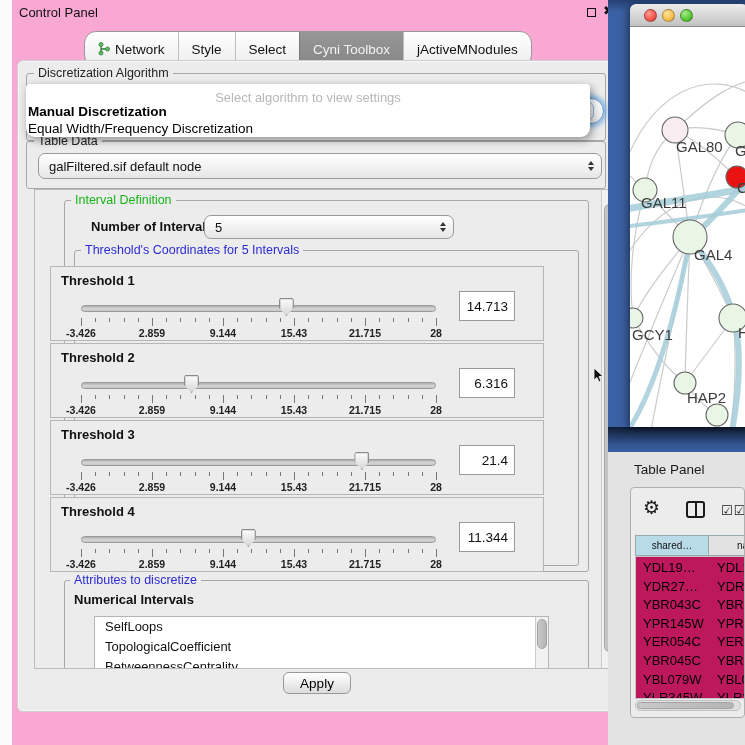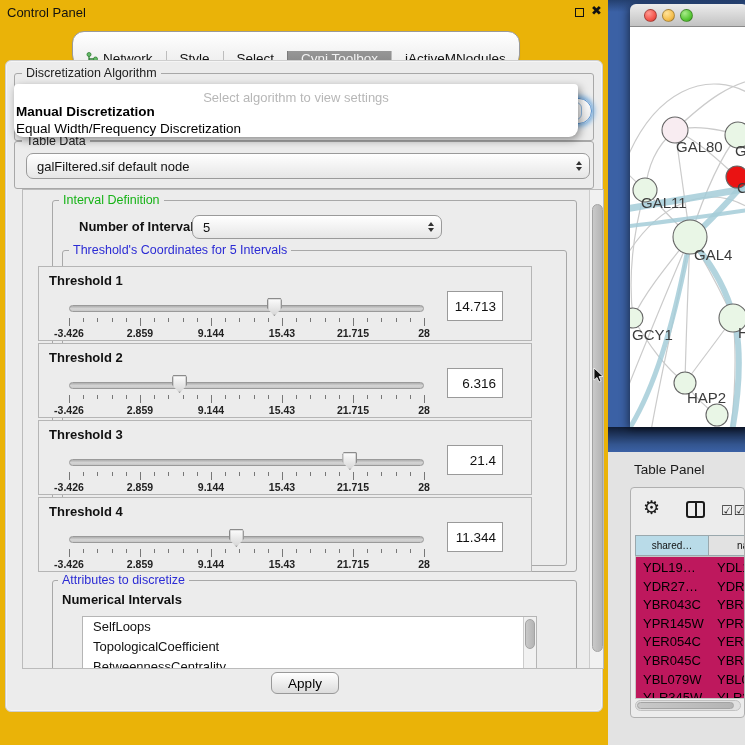--- a/index.html
+++ b/index.html
@@ -1,25 +1,25 @@
 <!DOCTYPE html>
 <html><head>
 <meta charset="utf-8">
 <style>
   html,body{margin:0;padding:0;}
   *{box-sizing:border-box;}
   .screen{position:relative;width:745px;height:745px;background:#fbfbfb;
     font-family:"Liberation Sans","DejaVu Sans",sans-serif;overflow:hidden;color:#111;}
   
-  .left-panel{position:absolute;left:0;top:0;width:608px;height:745px;background:#eab308;}
+  .left-panel{position:absolute;left:12px;top:0;width:608px;height:745px;background:#f9a8d4;}
   .titlebar-text{position:absolute;left:7px;top:5px;font-size:13px;color:#111;}
   .float-icon{position:absolute;left:575px;top:8px;width:9px;height:9px;border:1.5px solid #111;background:transparent;}
   .close-icon{position:absolute;left:591px;top:3px;font-size:13px;font-weight:bold;color:#111;}
   .tabgroup{position:absolute;display:flex;border:1px solid #9a9a9a;border-radius:12px;overflow:hidden;
-    background:linear-gradient(#ffffff,#ececec);box-shadow:0 1px 1px rgba(0,0,0,.15);height:36px;align-items:flex-end;}
+    background:linear-gradient(#ffffff,#ececec);box-shadow:0 1px 1px rgba(0,0,0,.15);height:36px;}
   .tab{display:flex;align-items:center;gap:5px;padding:0 13px;font-size:13.5px;color:#111;border-left:1px solid #bdbdbd;white-space:nowrap;}
   .tab:first-child{border-left:none;}
   .tab.selected{background:linear-gradient(#979797,#868686);color:#f2f2f2;border-left-color:#7a7a7a;}
   .top-tabs{left:72px;top:31px;}
   .bottom-tabs{left:102px;top:704px;}
   .main-panel{position:absolute;left:5px;top:60px;width:598px;height:652px;background:#ececec;
     border:1px solid #cfcfcf;border-radius:6px;box-shadow:inset 0 0 0 1px #f5f5f5;}
   .group{position:absolute;border:1px solid #a8a8a8;border-radius:3px;}
   .group-title{position:absolute;font-size:12.5px;font-weight:normal;background:#ececec;padding:0 4px;line-height:13px;}
   .combo{position:absolute;border:1px solid #9a9a9a;border-radius:7px;background:linear-gradient(#ffffff,#e6e6e6);

